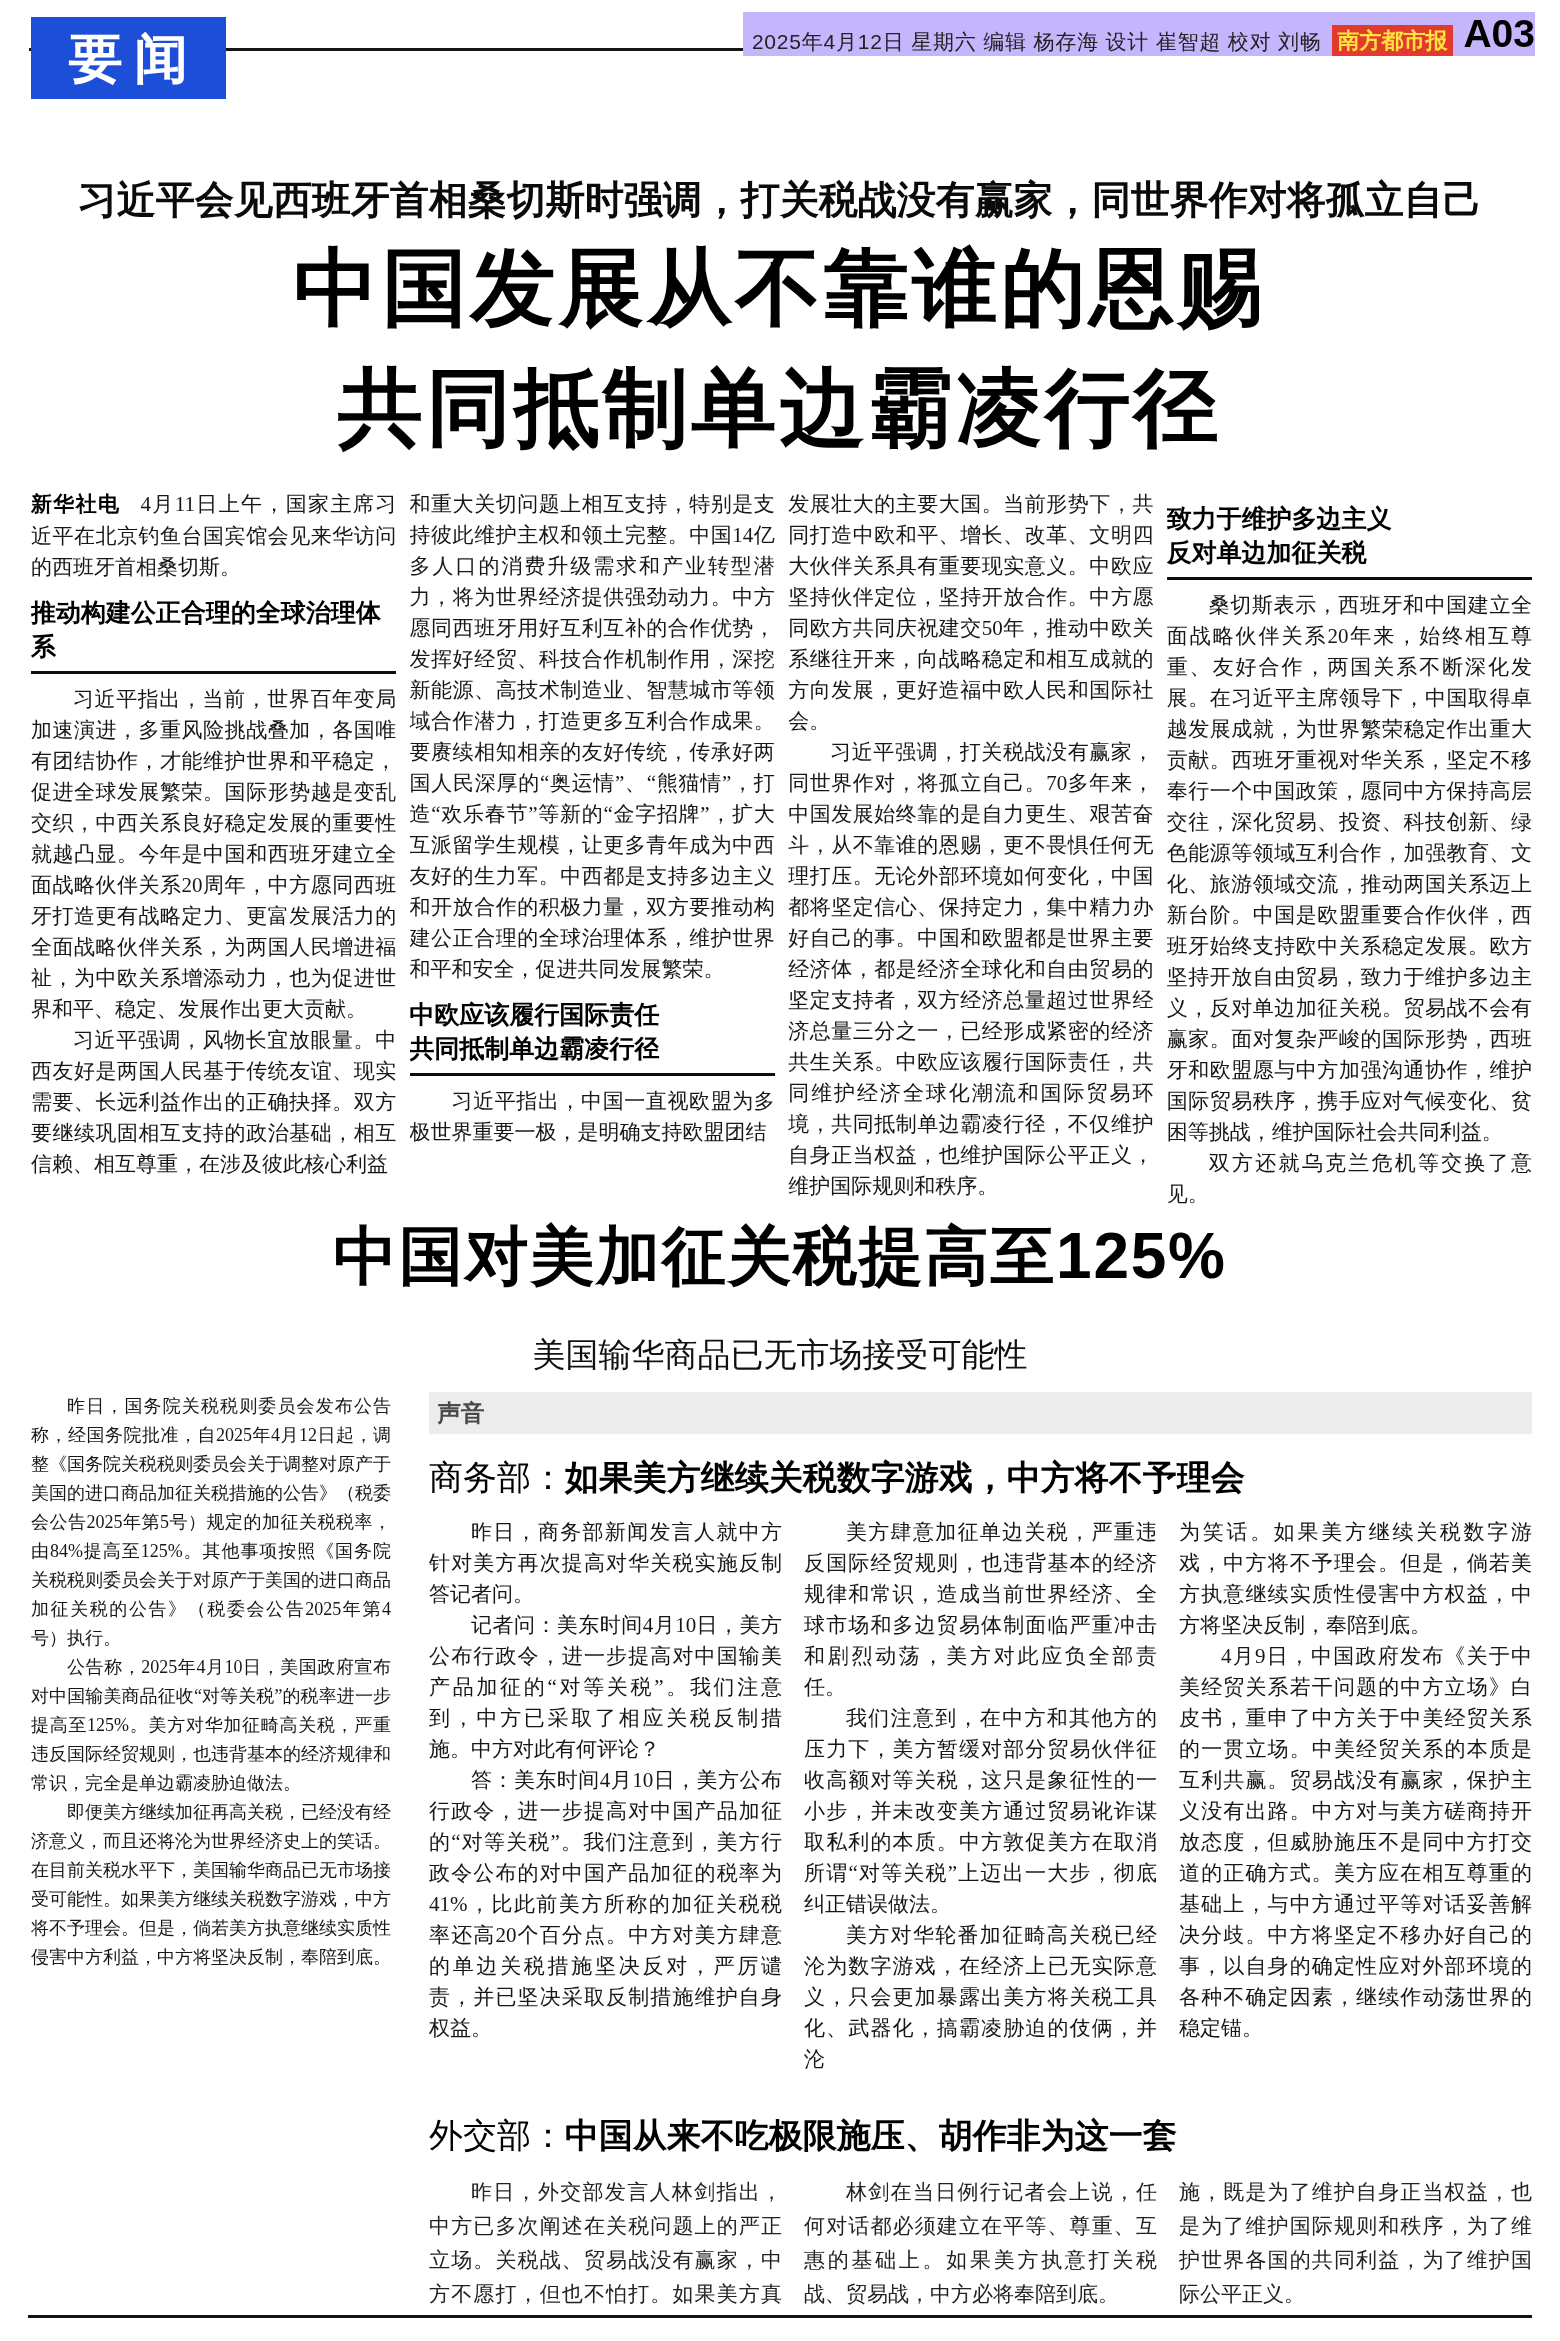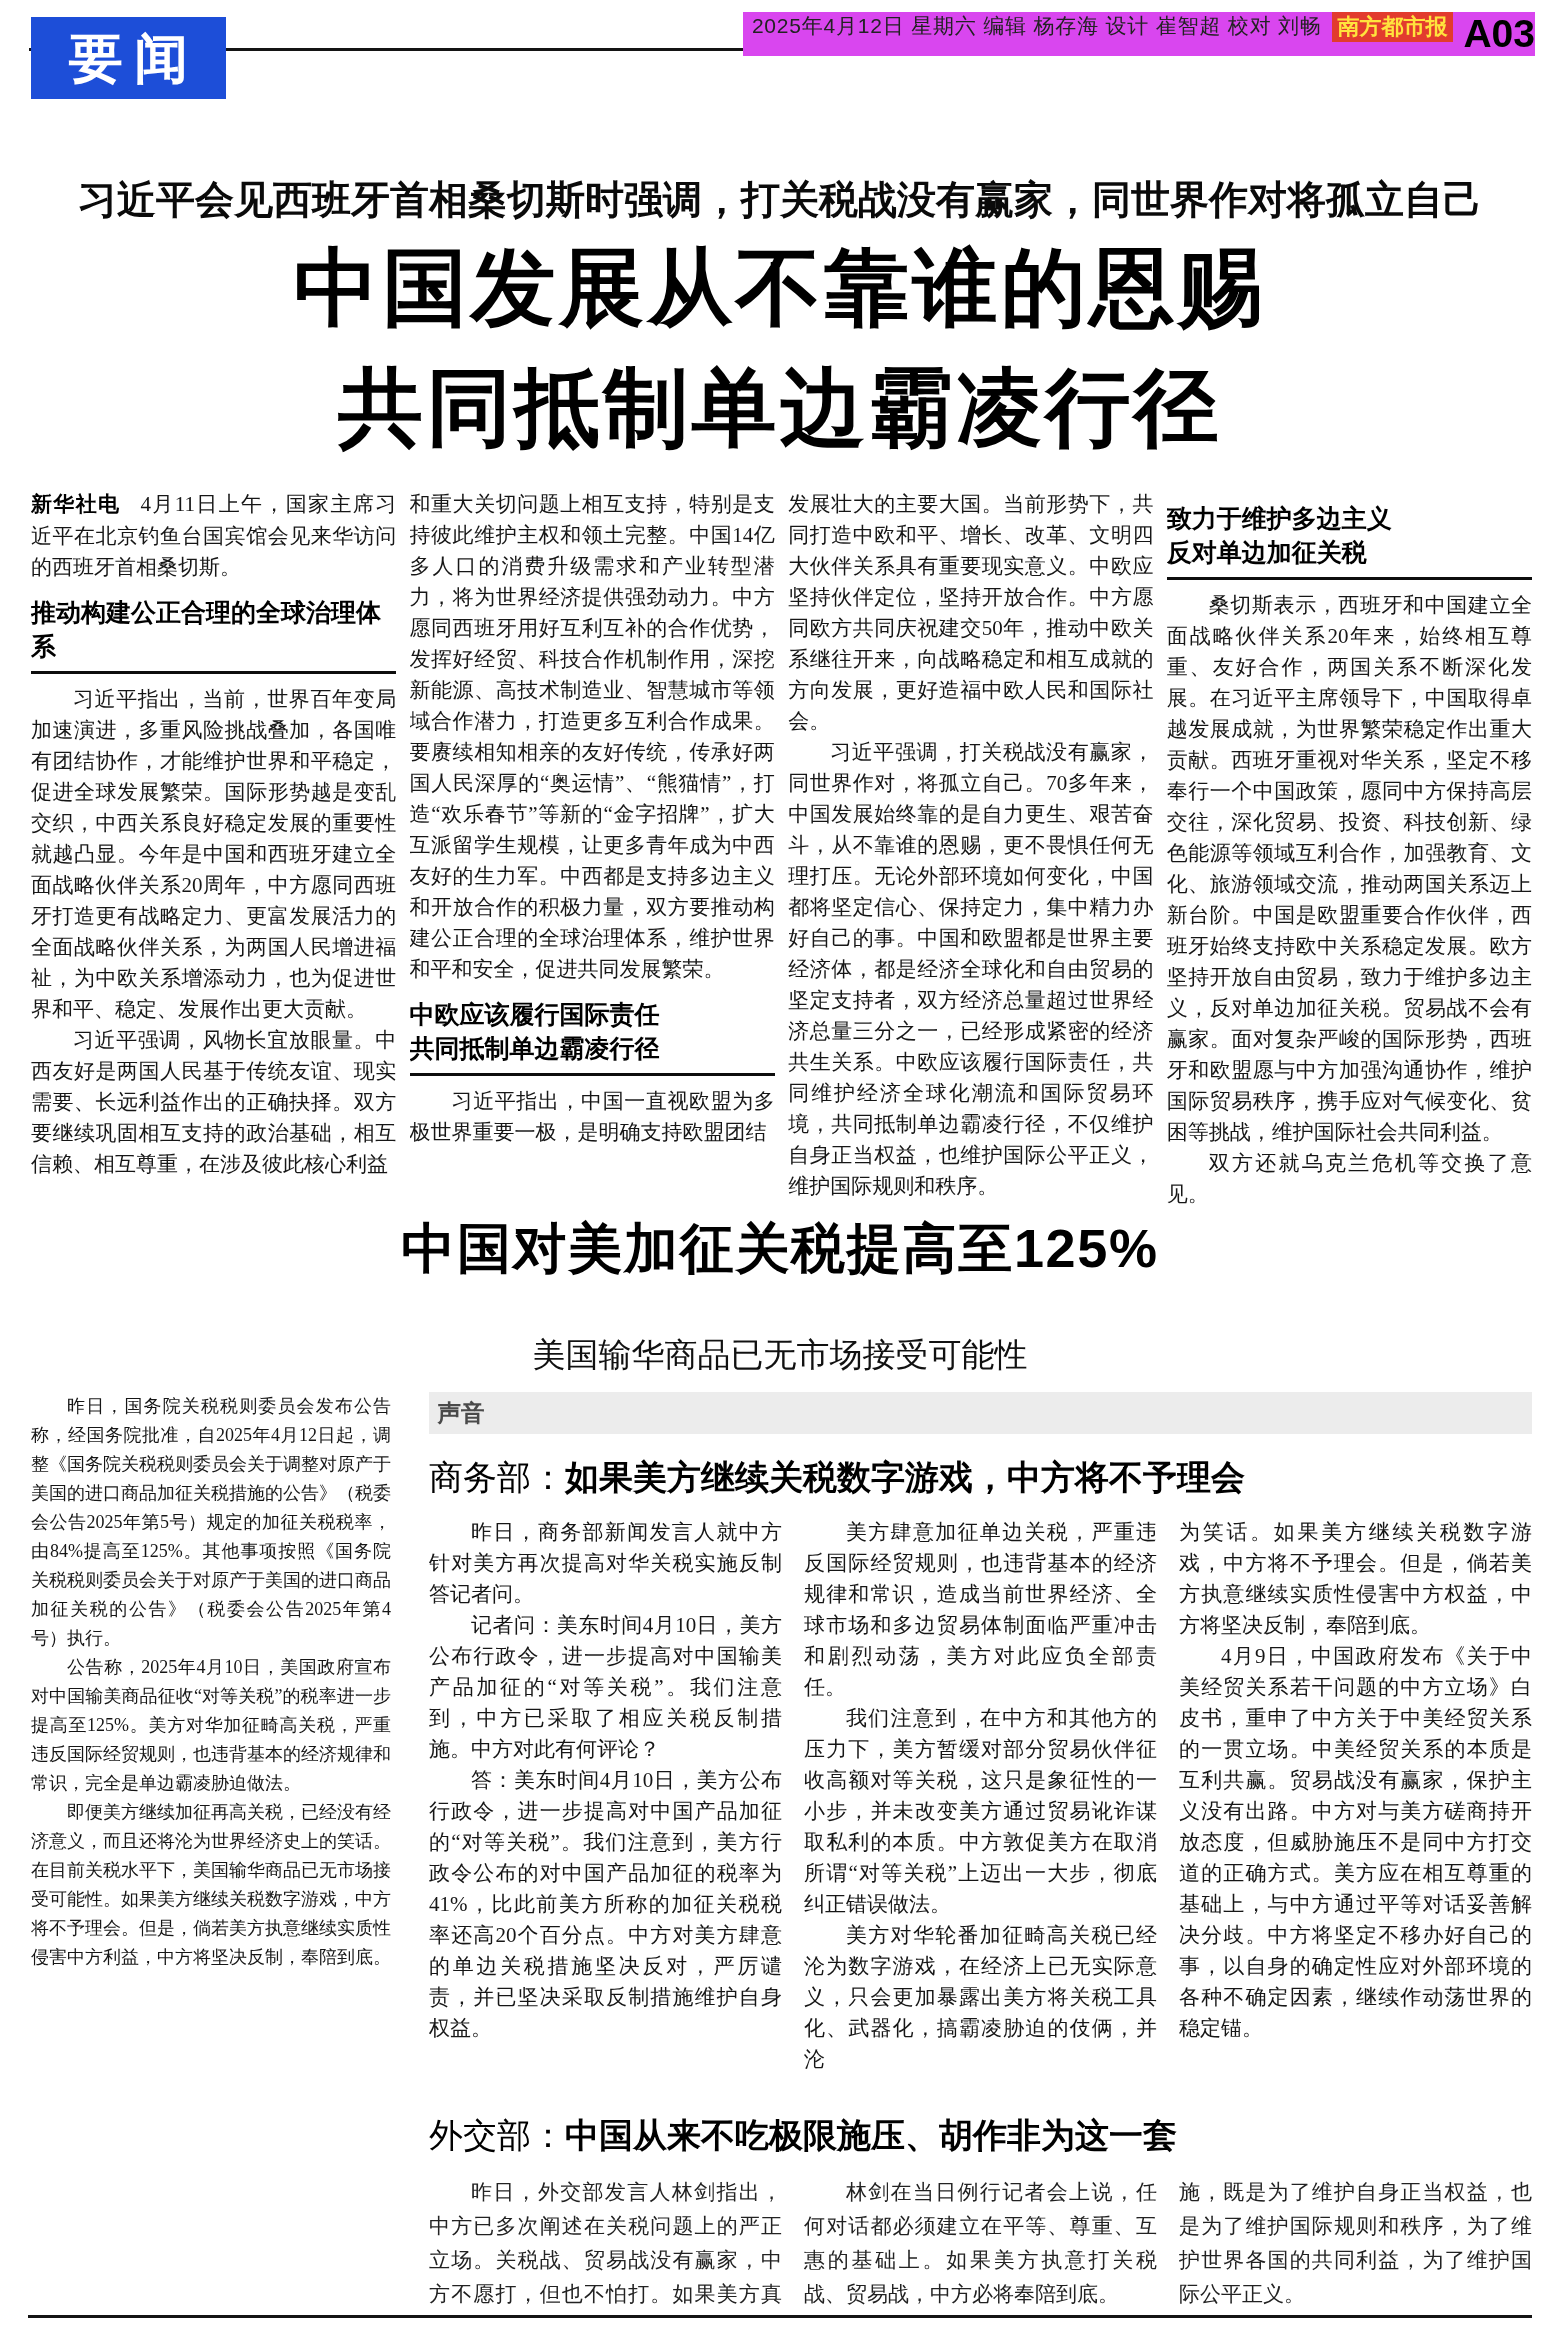--- a/index.html
+++ b/index.html
@@ -7,21 +7,21 @@
     position:relative; width:1560px; height:2342px; background:#ffffff;
     font-family:"Liberation Serif","DejaVu Serif",serif; color:#161616; overflow:hidden;
   }
 
   
   .brand-box { position:absolute; left:31px; top:17px; width:195px; height:82px;
     background:#1d4ed8; display:flex; align-items:center; justify-content:center; z-index:2; }
   .brand-box span { color:#ffffff; font-family:"Liberation Sans","DejaVu Sans",sans-serif;
     font-size:54px; font-weight:900; letter-spacing:11.7px; text-indent:11.7px; line-height:1; }
   .header-rule { position:absolute; left:29px; right:28px; top:48px; height:2.5px; background:#141414; }
-  .header-meta { position:absolute; right:25px; top:11.7px; display:flex; align-items:flex-start; gap:10px; z-index:3; background:#d946ef; padding-left:8.4px; }
+  .header-meta { position:absolute; right:25px; top:11.7px; display:flex; align-items:flex-end; gap:10px; z-index:3; background:#c4b5fd; padding-left:8.4px; }
   .dateline { font-family:"Liberation Sans","DejaVu Sans",sans-serif; font-size:21px; color:#222; letter-spacing:0.8px; }
   .masthead { background:#e23b2e; color:#ffe33d; font-family:"Liberation Sans","DejaVu Sans",sans-serif;
     font-weight:900; font-size:22px; line-height:1; padding:4.2px 5.9px; }
   .pageno { font-family:"Liberation Sans","DejaVu Sans",sans-serif; font-size:39px; font-weight:900; color:#000; }
 
   
   .kicker { position:absolute; left:0; right:0; top:173px; text-align:center;
     font-family:"Liberation Sans","DejaVu Sans",sans-serif; font-size:39px; font-weight:700; color:#0a0a0a; }
   .headline1 { position:absolute; left:0; right:0; top:228px; margin:0; text-align:center;
     font-family:"Liberation Sans","DejaVu Sans",sans-serif; font-size:85px; font-weight:900;
@@ -33,21 +33,21 @@
   .col { flex:1 1 0; min-width:0; overflow:hidden; }
 
   .para { margin:0; font-size:21px; line-height:31px; text-align:justify; color:#161616; }
   .para.indent { text-indent:2em; }
   .lead-label { font-family:Liberation Mono, monospace; font-weight:700; color:#000; margin-right:20px; }
   .subhead { font-family:"Liberation Sans","DejaVu Sans",sans-serif; font-size:25px; font-weight:700;
     line-height:34px; color:#000; padding:11.7px 0 8.4px; border-bottom:3.4px solid #0d0d0d; margin-bottom:10px; }
 
   
   .a2-headline { position:absolute; left:0; right:0; top:1213px; text-align:center;
-    font-family:"Liberation Sans","DejaVu Sans",sans-serif; font-size:54px; font-weight:900;
+    font-family:"Liberation Sans","DejaVu Sans",sans-serif; font-size:64px; font-weight:900;
     letter-spacing:1.7px; color:#000; }
   .a2-subtitle { position:absolute; left:0; right:0; top:1333px; text-align:center;
     font-family:"Liberation Sans","DejaVu Sans",sans-serif; font-size:33px; font-weight:400; color:#111; }
 
   .a2-body { position:absolute; left:31px; right:28px; top:1392px; height:921px;
     display:flex; gap:38px; overflow:hidden; }
   .a2-left { width:360px; flex:none; overflow:hidden; }
   .a2-left .para { font-size:18px; line-height:29px; }
   .a2-right { flex:1 1 0; min-width:0; }
 

